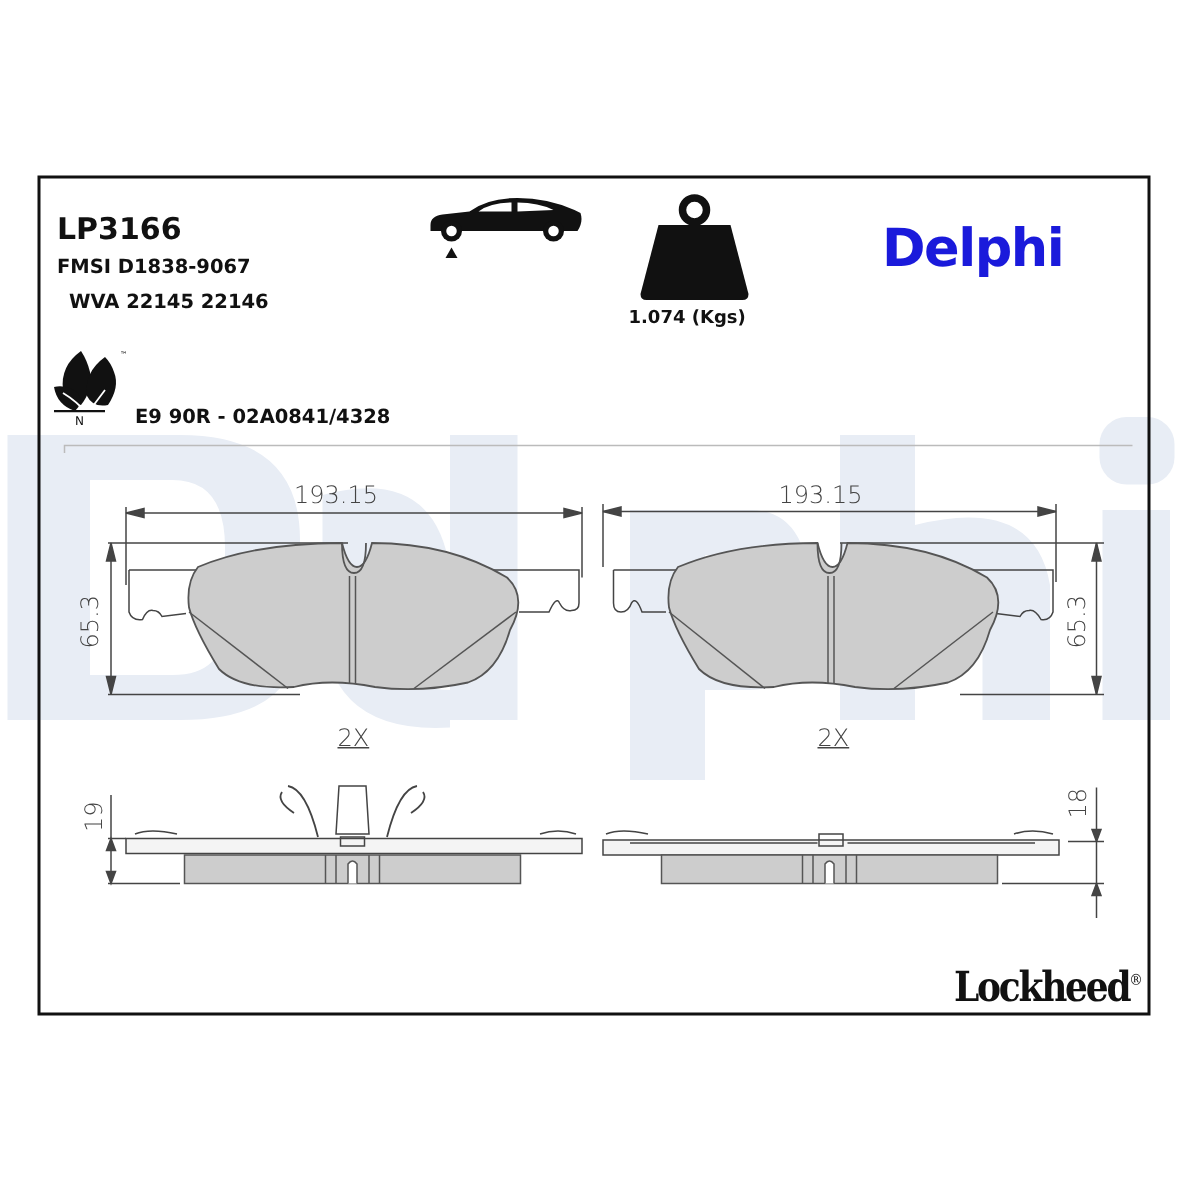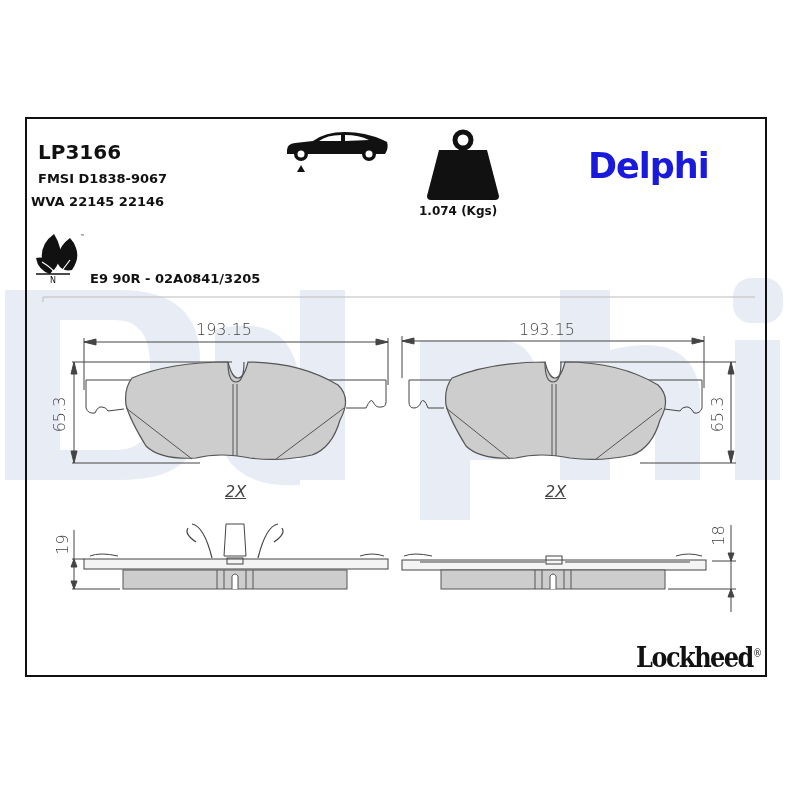--- a/index.html
+++ b/index.html
@@ -2,29 +2,29 @@
 <html><head>
 <meta charset="utf-8">
 <style>
   html, body { margin: 0; padding: 0; background: #ffffff; }
   body { width: 800px; height: 800px; position: relative; overflow: hidden; font-family: "DejaVu Sans", sans-serif; }
   .frame { position: absolute; left: 25px; top: 117px; width: 742px; height: 560px; border: 2px solid #111; box-sizing: border-box; background: transparent; }
   .watermark { position: absolute; left: 0; top: 0; width: 800px; height: 800px; pointer-events: none; }
   .txt { position: absolute; color: #111; font-weight: bold; white-space: nowrap; }
   .part { left: 38px; top: 140px; font-size: 20px; text-align: center; }
   .fmsi { left: 38px; top: 171px; font-size: 13px; }
-  .wva  { left: 31px; top: 194px; font-size: 13px; text-align: right; }
+  .wva  { left: 46px; top: 194px; font-size: 13px; text-align: right; }
   .ece  { left: 90px; top: 271px; font-size: 13px; }
   .weight { left: 419px; top: 204px; font-size: 12px; }
   .delphi { left: 588px; top: 146px; font-size: 35px; color: #1a1adb; font-family: "DejaVu Sans", sans-serif; font-weight: bold; letter-spacing: -1px; }
   .lockheed { left: 636px; top: 643px; font-size: 24px; font-family: "DejaVu Serif", serif; font-weight: bold; letter-spacing: -1.5px; transform: scaleY(1.15); }
   .lockheed sup { font-size: 9px; font-weight: normal; letter-spacing: 0; }
   .dim { position: absolute; font-size: 16px; color: #444; font-family: "DejaVu Sans", sans-serif; font-weight: 300; white-space: nowrap; }
   .vert { transform: rotate(-90deg); transform-origin: center center; }
-  .qty { text-decoration: underline; font-style: italic; }
+  .qty { text-decoration: underline; }
   svg { position: absolute; overflow: visible; }
 </style>
 </head>
 <body>
 
 <svg class="watermark" width="800" height="800" viewBox="0 0 800 800">
   <g fill="#e8edf5">
 
     <path d="M5 290 H120 Q200 290 200 360 V420 Q200 480 120 480 H5 Z M60 320 V450 H115 Q150 450 150 415 V365 Q150 320 115 320 Z" fill-rule="evenodd"></path>
 
@@ -39,21 +39,21 @@
     <rect x="735" y="340" width="45" height="140"></rect>
     <rect x="733" y="278" width="50" height="45" rx="18"></rect>
   </g>
 </svg>
 
 <div class="frame"></div>
 
 <div class="txt part">LP3166</div>
 <div class="txt fmsi">FMSI D1838-9067</div>
 <div class="txt wva">WVA 22145 22146</div>
-<div class="txt ece">E9 90R - 02A0841/3205</div>
+<div class="txt ece">E9 90R - 02A0841/4328</div>
 
 <svg style="left:34px; top:230px;" width="52" height="56" viewBox="0 0 52 56">
   <path d="M20 4 Q6 14 8 30 Q10 38 20 40 Q28 30 26 18 Q24 10 20 4 Z" fill="#111"></path>
   <path d="M36 8 Q22 18 24 34 Q28 42 38 40 Q46 28 42 18 Q40 12 36 8 Z" fill="#111"></path>
   <path d="M2 28 Q4 40 16 44 Q22 38 18 32 Q10 26 2 28 Z" fill="#111"></path>
   <path d="M8 32 Q18 38 24 46 M24 46 Q30 38 36 30" stroke="#fff" stroke-width="1.2" fill="none"></path>
   <line x1="2" y1="44" x2="36" y2="44" stroke="#111" stroke-width="1.5"></line>
   <text x="46" y="8" font-size="5" fill="#111">™</text>
   <text x="16" y="53" font-size="8" fill="#111">N</text>
 </svg>

